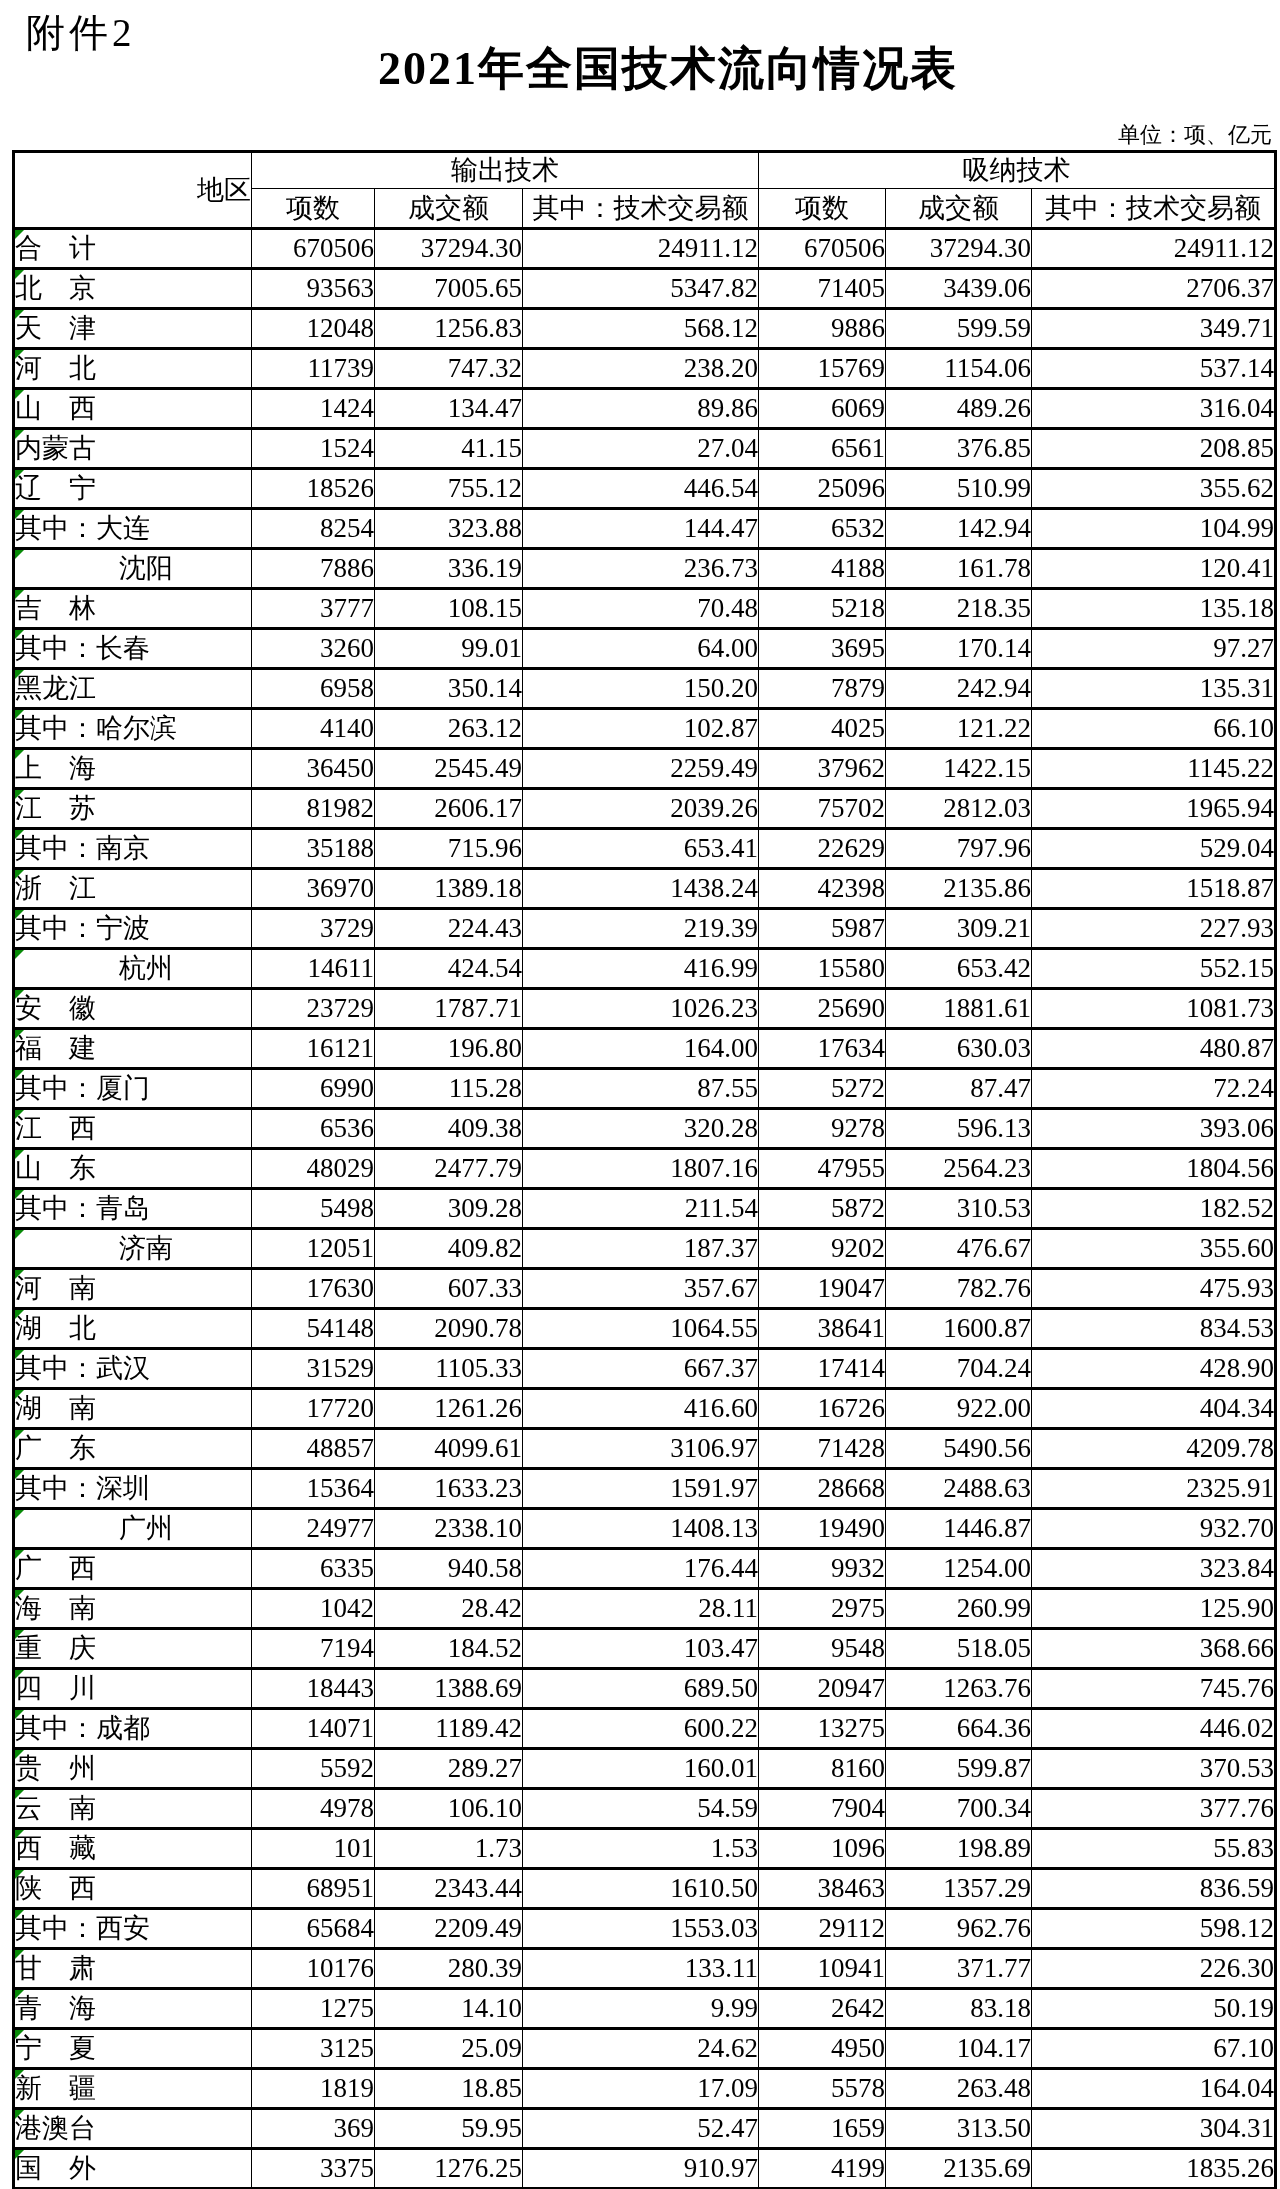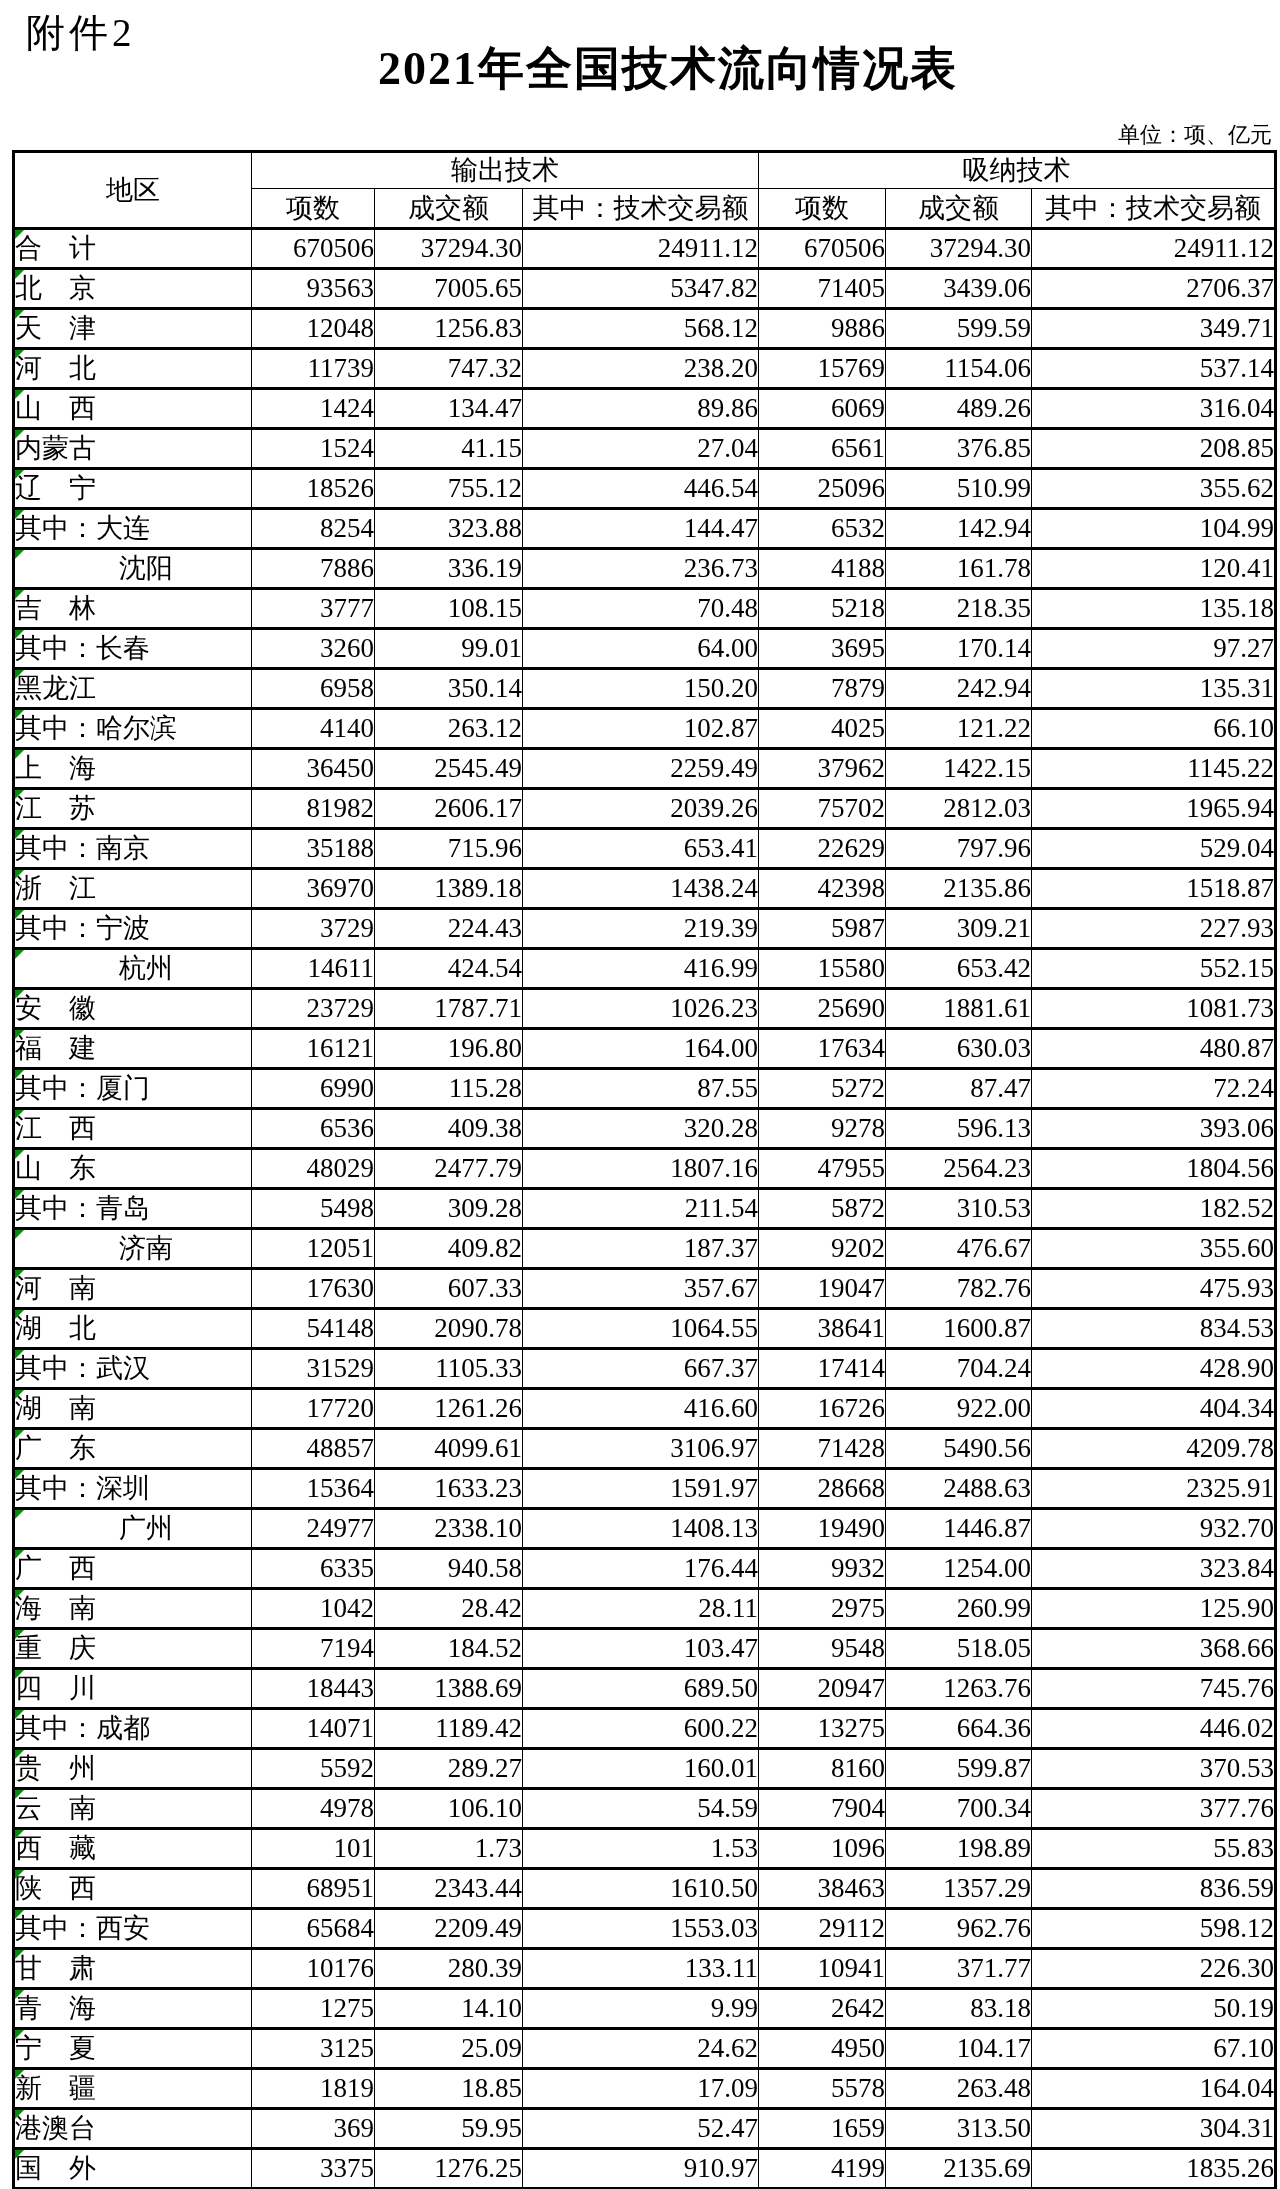--- a/index.html
+++ b/index.html
@@ -48,21 +48,21 @@
     border-bottom-width: 3px;
     font-weight: normal;
     font-size: 27px;
     line-height: 1;
     padding: 0;
     overflow: hidden;
     white-space: nowrap;
     vertical-align: middle;
   }
   tr.h1 th { height: 35px; border-bottom-width: 1px; text-align: center; }
-  tr.h1 th.region-h { border-bottom-width: 3px; }
+  tr.h1 th.region-h { border-bottom-width: 3px; text-align: right; }
   tr.h2 th { height: 38px; border-top-width: 1px; text-align: center; margin-top: 12px; }
   tbody td { height: 37px; }
   td.region {
     position: relative;
     text-align: left;
     padding-left: 56px;
   }
   td.region.city { padding-left: 104px; }
   td.num { text-align: right; }
   td.c-xs { padding-right: 16px; }

